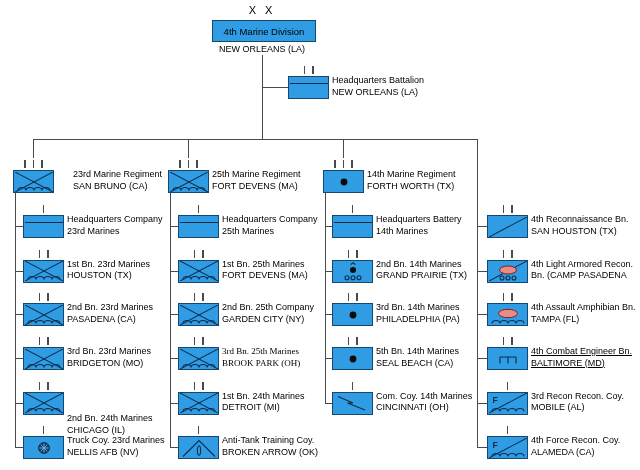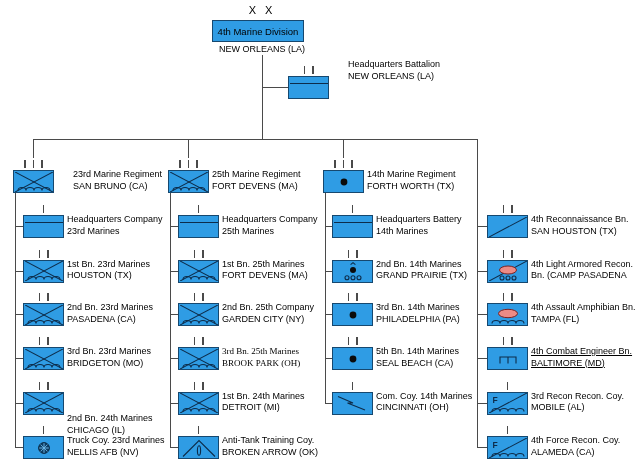--- a/index.html
+++ b/index.html
@@ -14,38 +14,38 @@
   .lbl{position:absolute;font-size:9px;line-height:11.5px;white-space:nowrap;}
   .ctext{position:absolute;text-align:center;}
   .divbox{position:absolute;background:#2f9ce4;border:1.5px solid #16486f;box-sizing:border-box;
           display:flex;align-items:center;justify-content:center;font-size:9.5px;}
 </style>
 </head>
 <body>
 
 <div class="canvas">
   <div class="ctext" style="left:212px;top:4px;width:100px;font-size:11px;letter-spacing:3px;">X X</div>
-  <div class="divbox" style="left:212px;top:20px;width:92px;height:22px;">
+  <div class="divbox" style="left:212px;top:20px;width:104px;height:22px;">
     <span>4th Marine Division</span>
   </div>
   <div class="ctext" style="left:212px;top:44px;width:100px;font-size:9px;">NEW ORLEANS (LA)</div>
   <div id="built">
       <div class="ln" style="left:262px;top:55px;width:1px;height:84px;"></div>
       <div class="ln" style="left:262px;top:87px;width:27px;height:1px;"></div>
       <div class="ln" style="left:33px;top:139px;width:445px;height:1px;"></div>
       <div class="ticks" style="left:288px;top:66px;">
         <span class="tick"></span>
         <span class="tick"></span>
       </div>
       <div class="ubox" style="left:288px;top:76px;">
         <svg width="38" height="20" viewBox="0 0 38 20">
           <line x1="0" y1="5.5" x2="38" y2="5.5" stroke="#0d2c4a" stroke-width="1.1" fill="none"></line>
         </svg>
       </div>
-      <div class="lbl" style="left:332px;top:59px;margin-left:16px;">
+      <div class="lbl" style="left:332px;top:75px;">
         <div>Headquarters Battalion</div>
         <div>NEW ORLEANS (LA)</div>
       </div>
       <div class="ln" style="left:33px;top:139px;width:1px;height:19px;"></div>
       <div class="ticks" style="left:13px;top:160px;">
         <span class="tick"></span>
         <span class="tick"></span>
         <span class="tick"></span>
       </div>
       <div class="ubox" style="left:13px;top:170px;">

